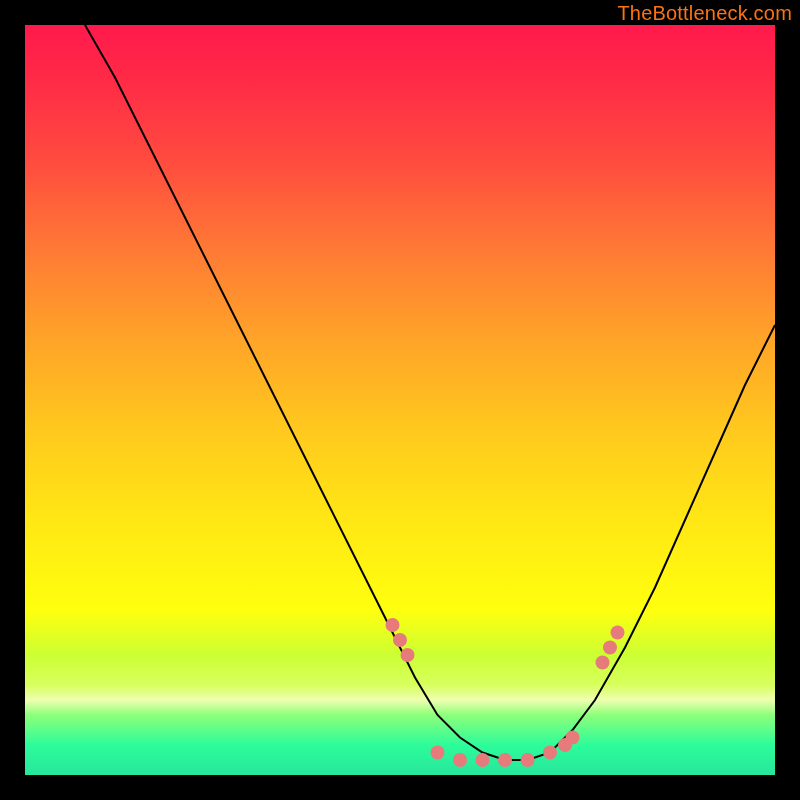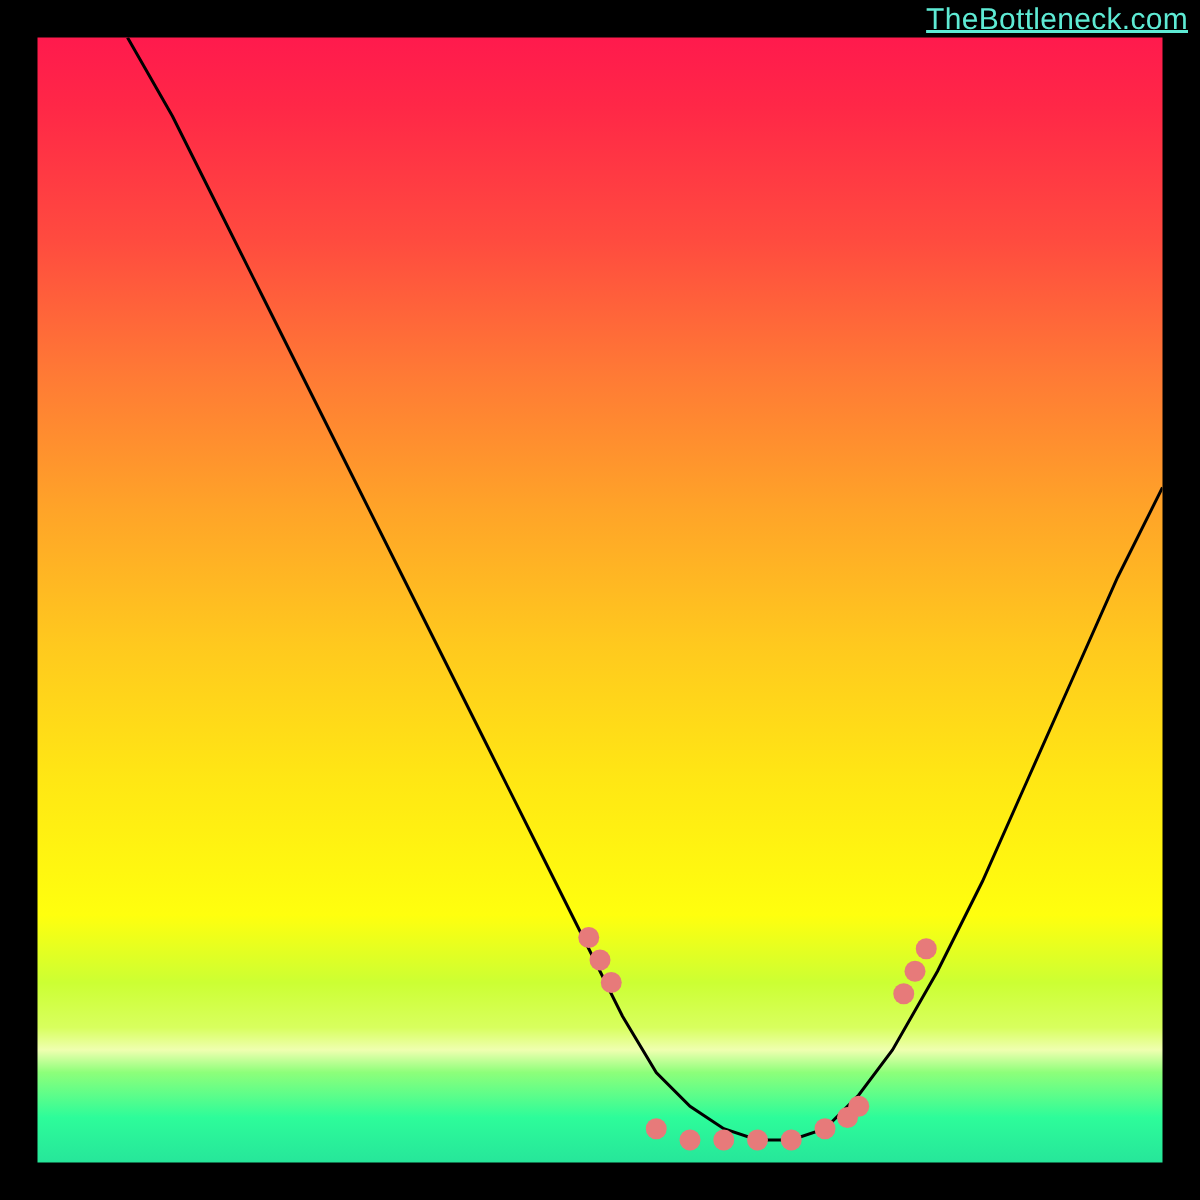--- a/index.html
+++ b/index.html
@@ -45,23 +45,22 @@
     top: 25px;
     width: 750px;
     height: 750px;
   }
   .watermark {
     position: absolute;
     top: 2px;
     right: 8px;
     font-family: Arial, Helvetica, sans-serif;
     font-size: 20px;
-    color: #5eead4;
+    color: #f97316;
     letter-spacing: 0.2px;
-    text-decoration: underline;
   }
 </style>
 </head>
 <body>
 
 <div class="frame">
 
   <div class="plot-area"></div>
 
   <svg class="overlay-svg" viewBox="0 0 750 750" preserveAspectRatio="none">

